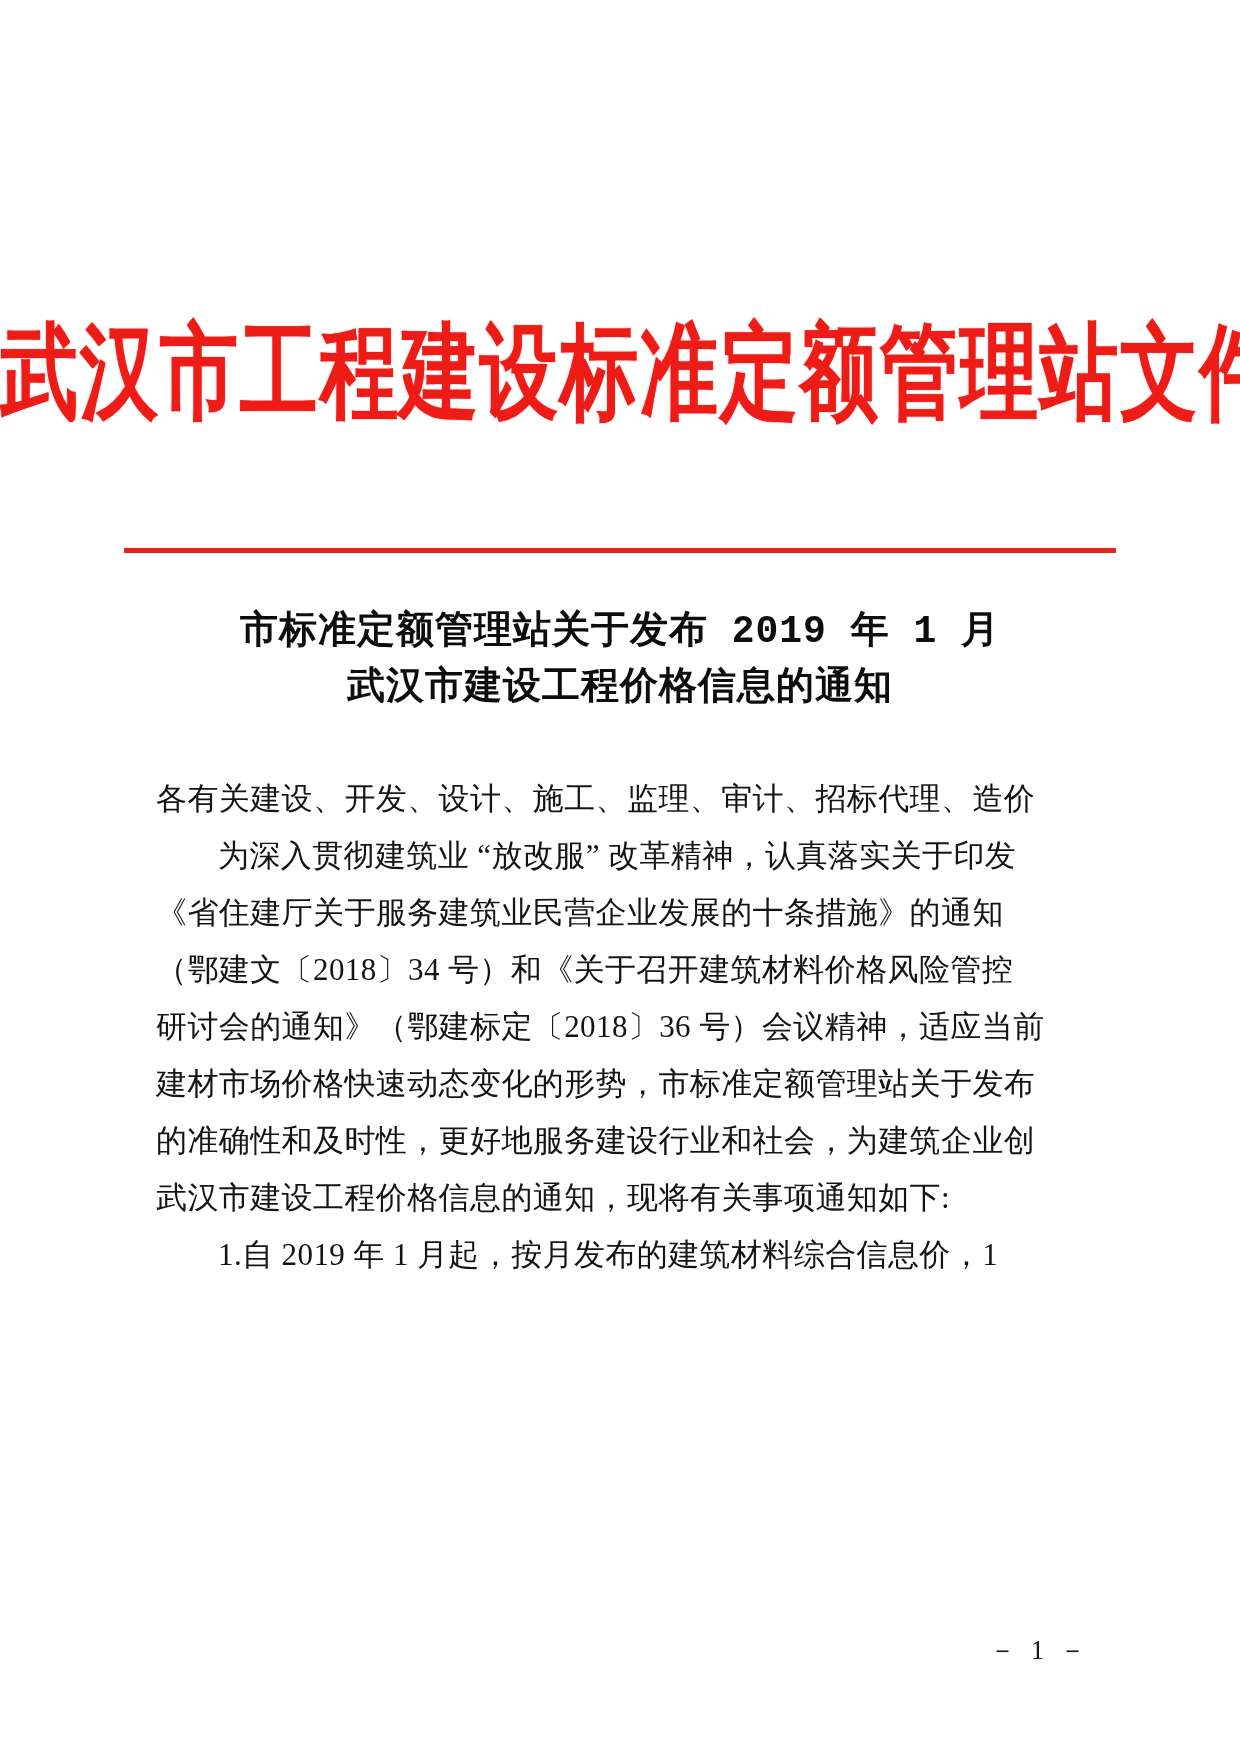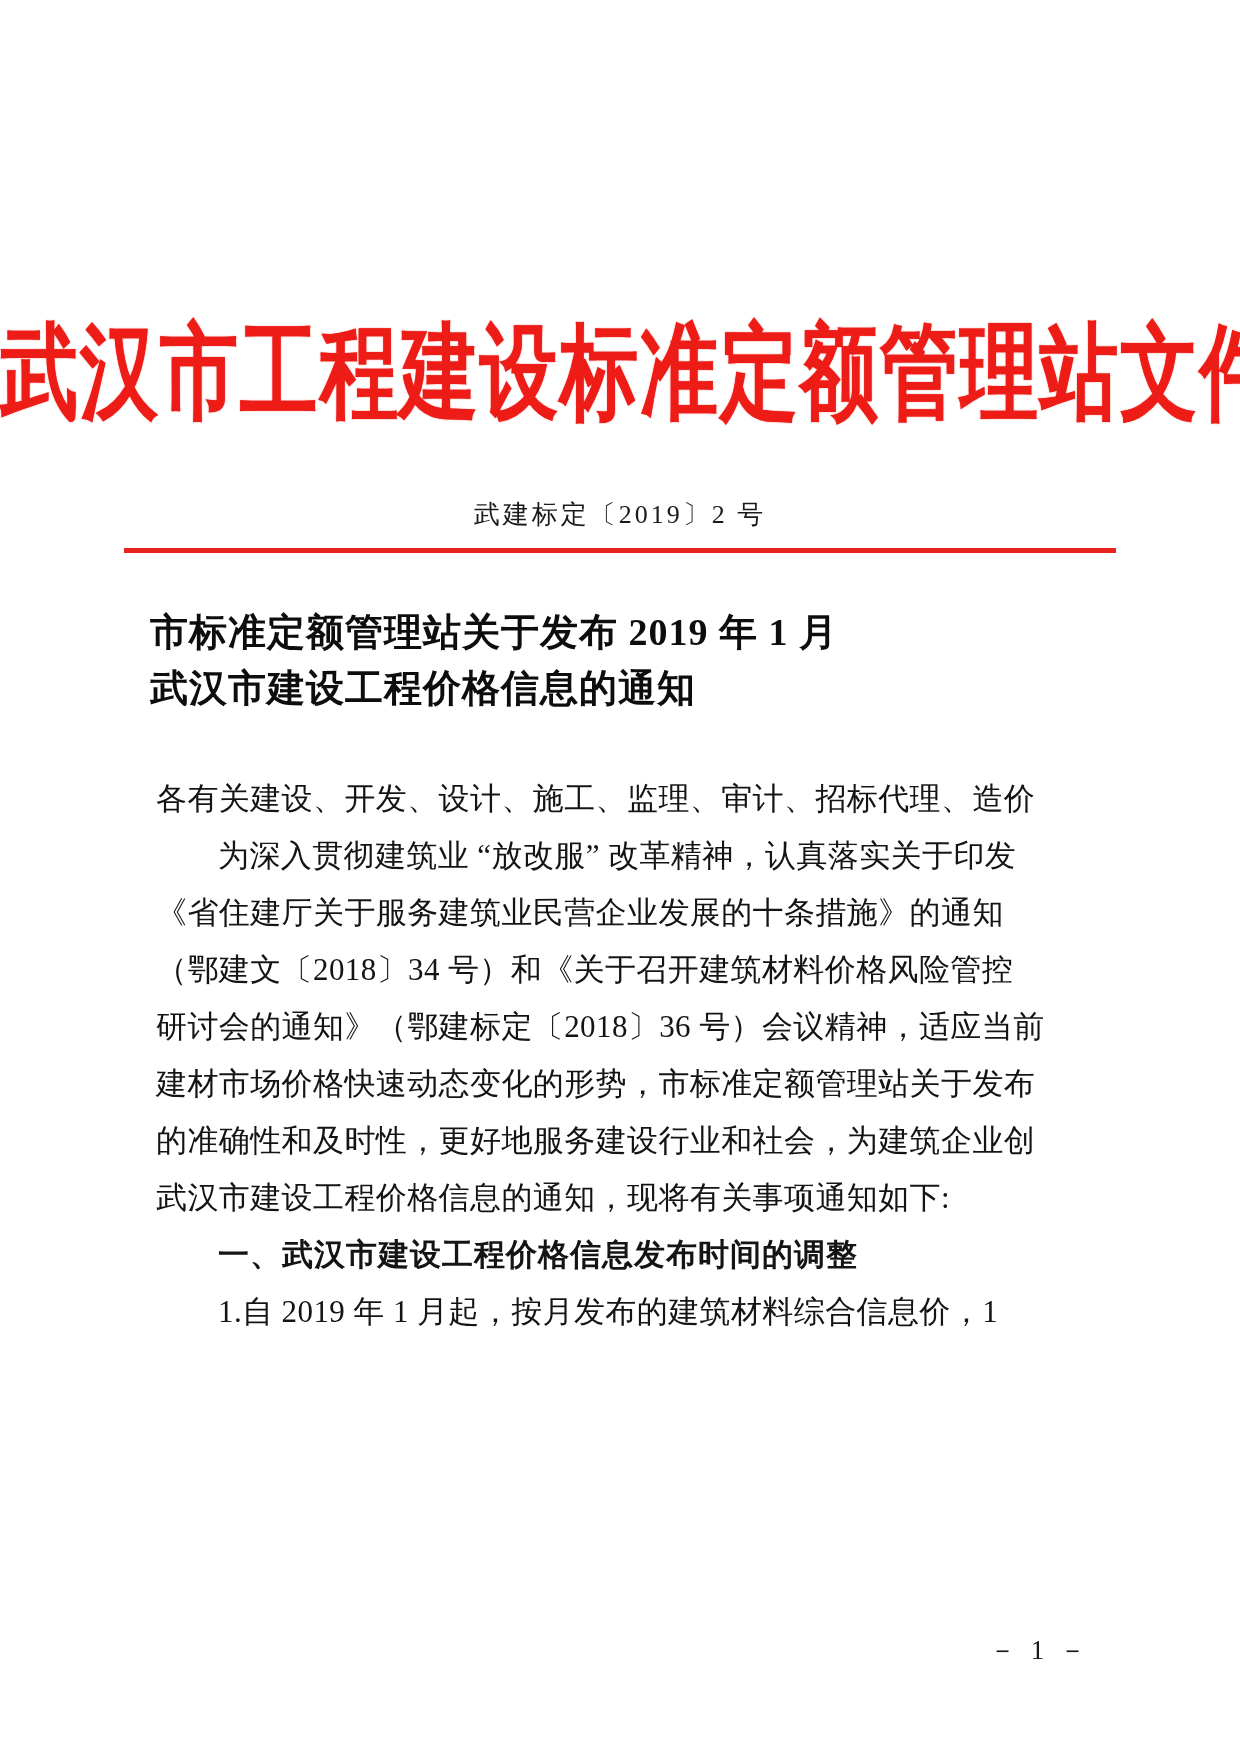--- a/index.html
+++ b/index.html
@@ -64,21 +64,22 @@
     height: 5px;
     background: #e8231c;
   }
 
   
   .doc-title {
     position: absolute;
     left: 150px;
     right: 150px;
     top: 604px;
-    font-family: Liberation Serif, serif;
+    text-align: center;
+    font-family: Liberation Mono, monospace;
     font-weight: bold;
     font-size: 38px;
     line-height: 1.48;
     letter-spacing: 1px;
     color: #0d0d0d;
   }
   .doc-title .tline { display: block; white-space: nowrap; }
 
   
   .body-block {
@@ -118,37 +119,35 @@
 </style>
 </head>
 <body>
 
 <div class="page">
 
   <div class="masthead">
     <span class="masthead-title">武汉市工程建设标准定额管理站文件</span>
   </div>
 
-  <div class="doc-number">武建标定〔2019〕2 号</div>
 
   <div class="red-rule"></div>
 
   <div class="doc-title">
     <span class="tline">市标准定额管理站关于发布 2019 年 1 月</span>
     <span class="tline">武汉市建设工程价格信息的通知</span>
   </div>
 
   <div class="body-block">
     <span class="body-line">各有关建设、开发、设计、施工、监理、审计、招标代理、造价</span>
     <span class="body-line indent">为深入贯彻建筑业 “放改服” 改革精神，认真落实关于印发</span>
     <span class="body-line">《省住建厅关于服务建筑业民营企业发展的十条措施》的通知</span>
     <span class="body-line">（鄂建文〔2018〕34 号）和《关于召开建筑材料价格风险管控</span>
     <span class="body-line">研讨会的通知》（鄂建标定〔2018〕36 号）会议精神，适应当前</span>
     <span class="body-line">建材市场价格快速动态变化的形势，市标准定额管理站关于发布</span>
     <span class="body-line">的准确性和及时性，更好地服务建设行业和社会，为建筑企业创</span>
     <span class="body-line">武汉市建设工程价格信息的通知，现将有关事项通知如下:</span>
-    <span class="body-line heading">一、武汉市建设工程价格信息发布时间的调整</span>
     <span class="body-line indent">1.自 2019 年 1 月起，按月发布的建筑材料综合信息价，1</span>
   </div>
 
   <div class="page-footer">－ 1 －</div>
 
 </div>
 
 </body></html>

